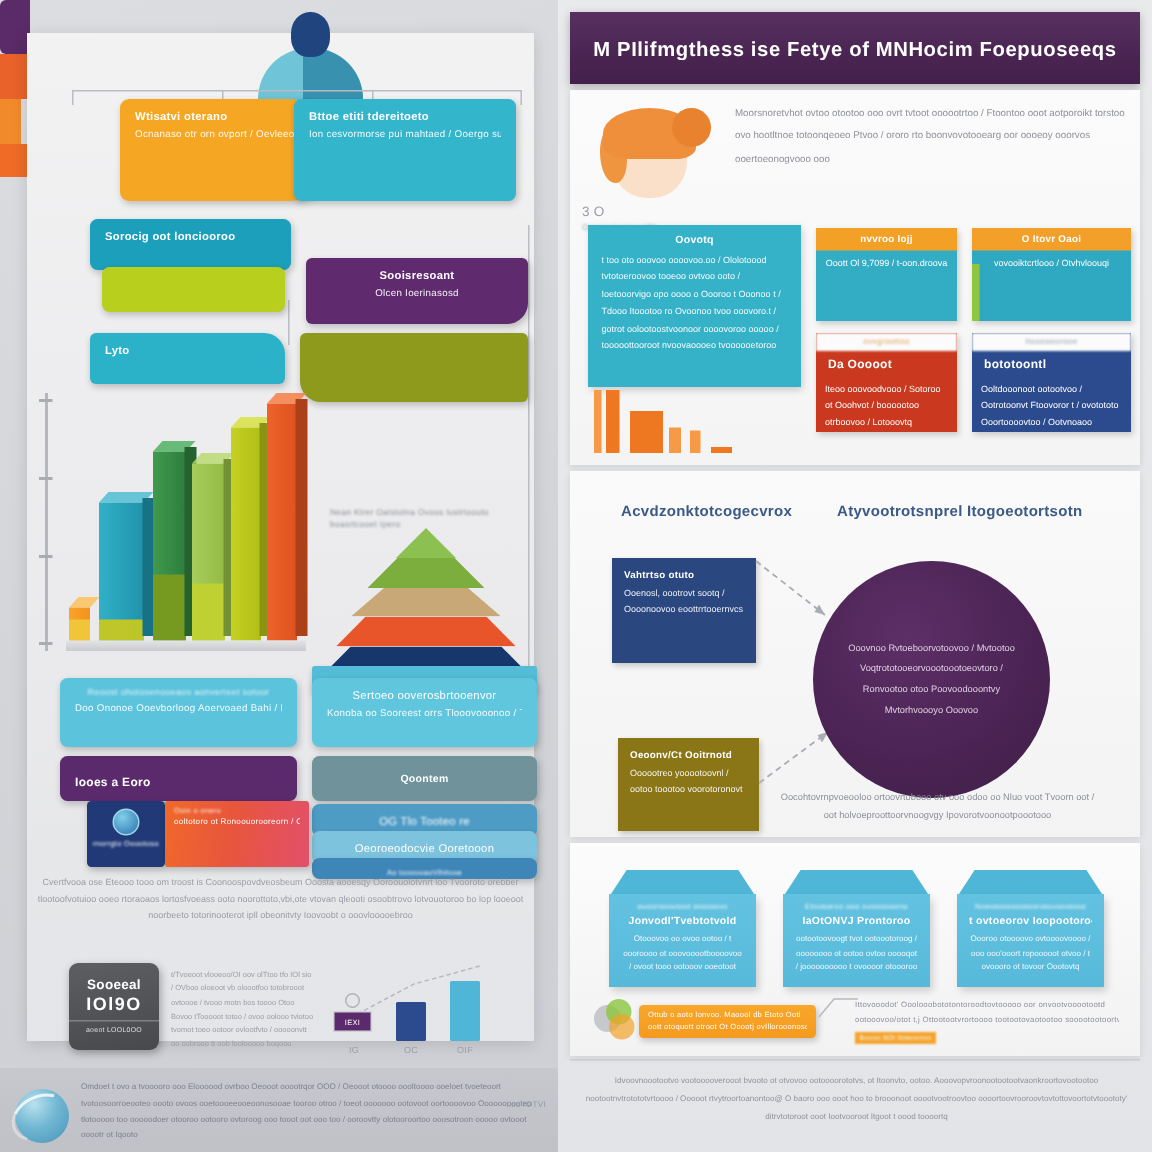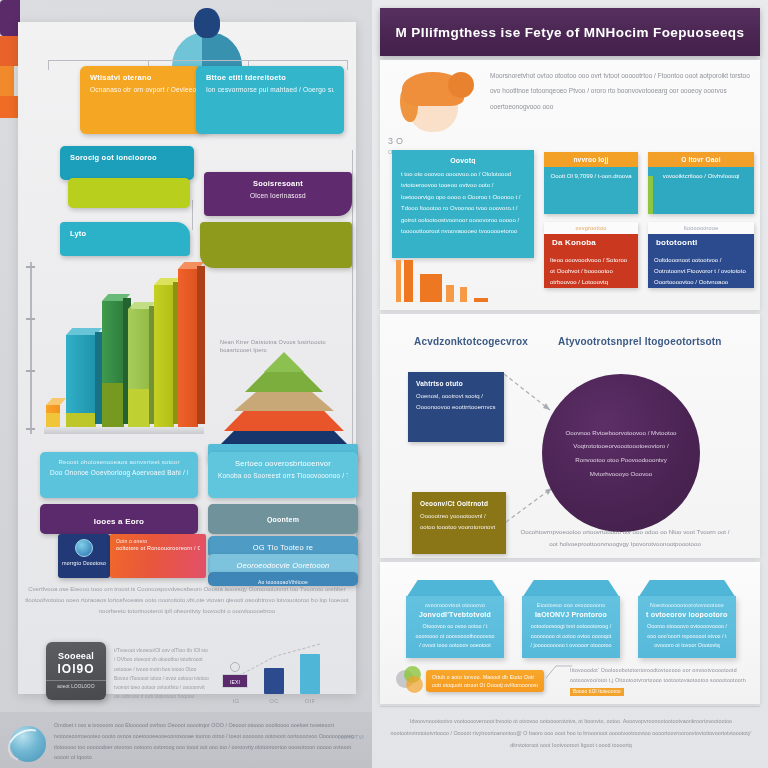--- a/index.html
+++ b/index.html
@@ -112,26 +112,26 @@
     position:absolute; left:208px; top:444px; width:150px; height:18px;
     background:#54bcd6; border-radius:2px; box-shadow:0 2px 4px rgba(0,0,0,.18);
   }
   #lp-pyr-caption { position:absolute; left:220px; top:338px; width:108px;
                     font-size:5.6px; color:#8e9198; line-height:1.5; }
 
   
   #lp-card-lblue-1 { left:40px; top:452px; width:158px; height:46px; background:#5cc3dd; }
   #lp-card-lblue-1 .ct { font-size:6px; font-weight:normal; opacity:.8; }
   #lp-card-purple-2 { left:40px; top:504px; width:158px; height:30px; background:#5b2a6c; }
-  #lp-card-purple-2 .ct { font-size:8px; text-align:center; margin:6px 0 0; }
+  #lp-card-purple-2 .ct { font-size:8px; margin:6px 0 0; }
   #lp-card-lblue-2 { left:208px; top:452px; width:150px; height:46px; background:#5fc6de; }
   #lp-card-slate   { left:208px; top:504px; width:150px; height:30px; background:#6f929b; }
   #lp-card-slate .ct { font-size:7px; text-align:center; margin:5px 0 0; }
   #lp-card-blue-3  { left:208px; top:536px; width:150px; height:22px; background:#4e9cc6; }
-  #lp-card-blue-4  { left:208px; top:554px; width:150px; height:22px; background:#7ec3de;font-style:italic; }
+  #lp-card-blue-4  { left:208px; top:554px; width:150px; height:22px; background:#7ec3de; }
   #lp-card-blue-5  { left:208px; top:572px; width:150px; height:14px; background:#3f86b8; }
 
   #lp-badge-navy {
     position:absolute; left:58px; top:534px; width:52px; height:44px;
     background:#213a77; border-radius:3px; box-shadow:1px 2px 5px rgba(0,0,0,.25);
     color:#fff; font-size:5px; text-align:center; padding-top:26px;
   }
   #lp-badge-navy .seal {
     position:absolute; left:50%; top:5px; transform:translateX(-50%);
     width:18px; height:18px; border-radius:50%;
@@ -594,21 +594,21 @@
       <div class="hd ptxt blur1">nvvroo Iojj</div>
       <div class="bd blur1" style="white-space:normal;text-align:center;">Ooott Ol 9,7099 / t-oon.droova</div>
     </div>
     <div class="rp-sc" id="rp-sc-2">
       <div class="hd ptxt blur1">O Itovr Oaoi</div>
       <div class="greenbar"></div>
       <div class="bd blur1" style="white-space:normal;text-align:center;">vovooiktcrtlooo / Otvhvloouqi</div>
     </div>
     <div class="rp-sc" id="rp-sc-3">
       <div class="tab ptxt blur2">ovvgroottoo</div>
-      <div class="hd ptxt blur1" style="text-align:left;padding-left:8px;font-size:8px;">Da Konoba</div>
+      <div class="hd ptxt blur1" style="text-align:left;padding-left:8px;font-size:8px;">Da Ooooot</div>
       <div class="bd blur1" style="white-space:normal;">Iteoo ooovoodvooo / Sotoroo ot Ooohvot / boooootoo otrboovoo / Lotooovtq</div>
     </div>
     <div class="rp-sc" id="rp-sc-4">
       <div class="tab ptxt blur2">Itoooooorooe</div>
       <div class="hd ptxt blur1" style="text-align:left;padding-left:8px;font-size:8px;">bototoontl</div>
       <div class="bd blur1" style="white-space:normal;">Ooltdooonoot ootootvoo / Ootrotoonvt Ftoovoror t / ovotototo Ooortoooovtoo / Ootvnoaoo ctoootovoo</div>
     </div>
   </div>
 
   <div id="rp-section-2">

